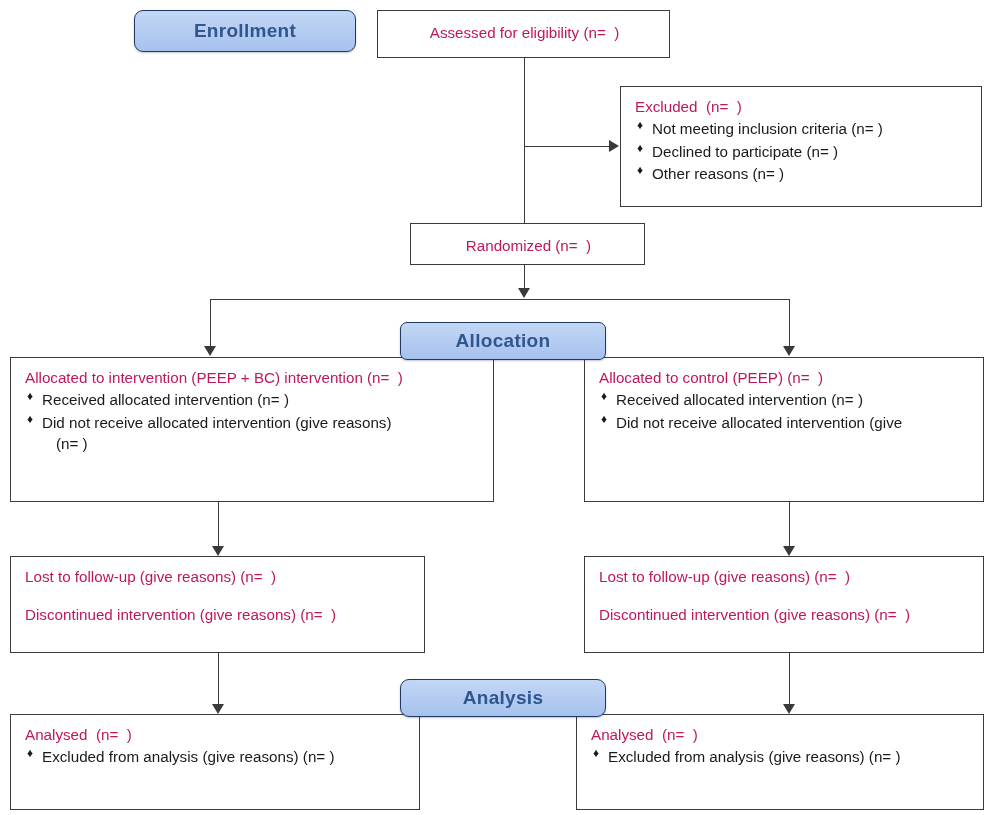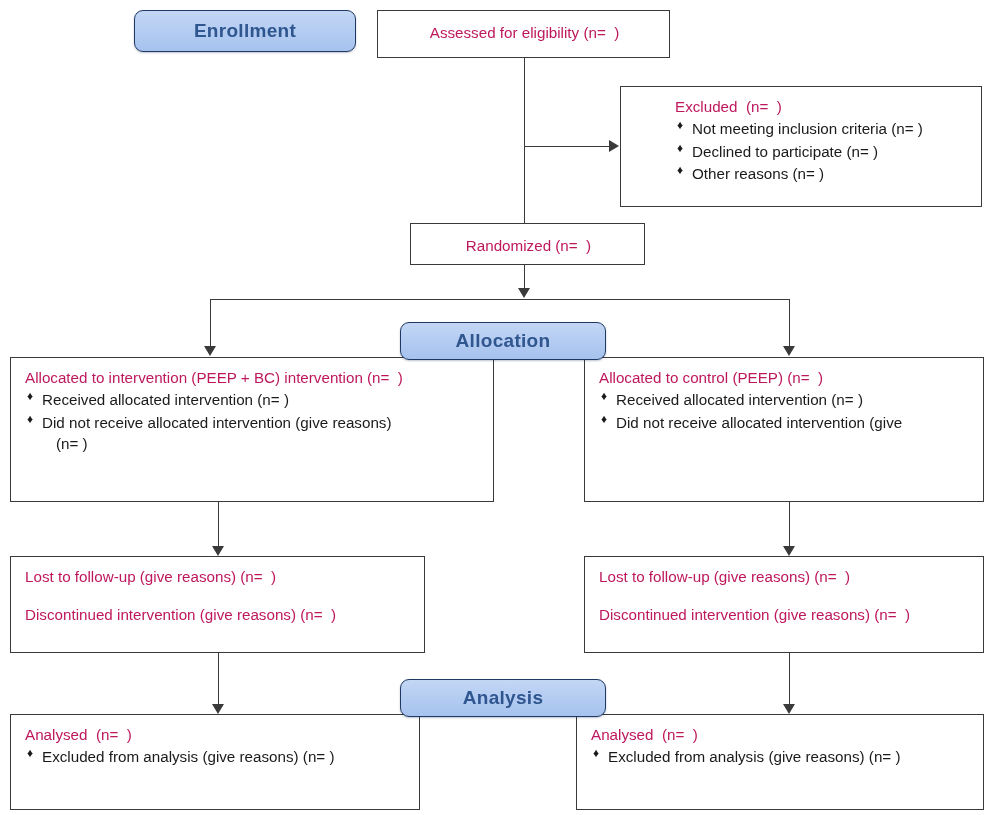--- a/index.html
+++ b/index.html
@@ -131,21 +131,21 @@
     <div class="box-inner">
       <p class="center">Assessed for eligibility (n=  )</p>
     </div>
   </div>
 
   <div class="vline" style="left:524px; top:58px; height:165px;"></div>
 
   <div class="hline" style="left:524px; top:146px; width:87px;"></div>
   <div class="arrow-right" style="left:609px; top:139.5px;"></div>
 
-  <div class="box" style="left:620px; top:86px; width:362px; height:121px;padding-left:40px;">
+  <div class="box" style="left:620px; top:86px; width:362px; height:121px;">
     <div class="box-inner">
       <p>Excluded  (n=  )</p>
       <ul>
         <li>
           <span class="bullet">♦</span>
           <span>Not meeting inclusion criteria (n=  )</span>
         </li>
         <li>
           <span class="bullet">♦</span>
           <span>Declined to participate (n=  )</span>
@@ -166,21 +166,21 @@
 
   <div class="vline" style="left:524px; top:265px; height:26px;"></div>
   <div class="arrow-down" style="left:517.5px; top:288px;"></div>
 
   <div class="hline" style="left:210px; top:299px; width:580px;"></div>
   <div class="vline" style="left:210px; top:299px; height:48px;"></div>
   <div class="arrow-down" style="left:203.5px; top:346px;"></div>
   <div class="vline" style="left:789px; top:299px; height:48px;"></div>
   <div class="arrow-down" style="left:782.5px; top:346px;"></div>
 
-  <div class="banner" style="left:400px; top:322px; width:206px; height:38px;">
+  <div class="banner" style="left:400px; top:322px; width:206px; height:38px;border-radius:7px;">
     <span>Allocation</span>
   </div>
 
   <div class="box" style="left:10px; top:357px; width:484px; height:145px;">
     <div class="box-inner">
       <p>Allocated to intervention (PEEP + BC) intervention (n=  )</p>
       <ul>
         <li>
           <span class="bullet">♦</span>
           <span>Received allocated intervention (n=  )</span>

